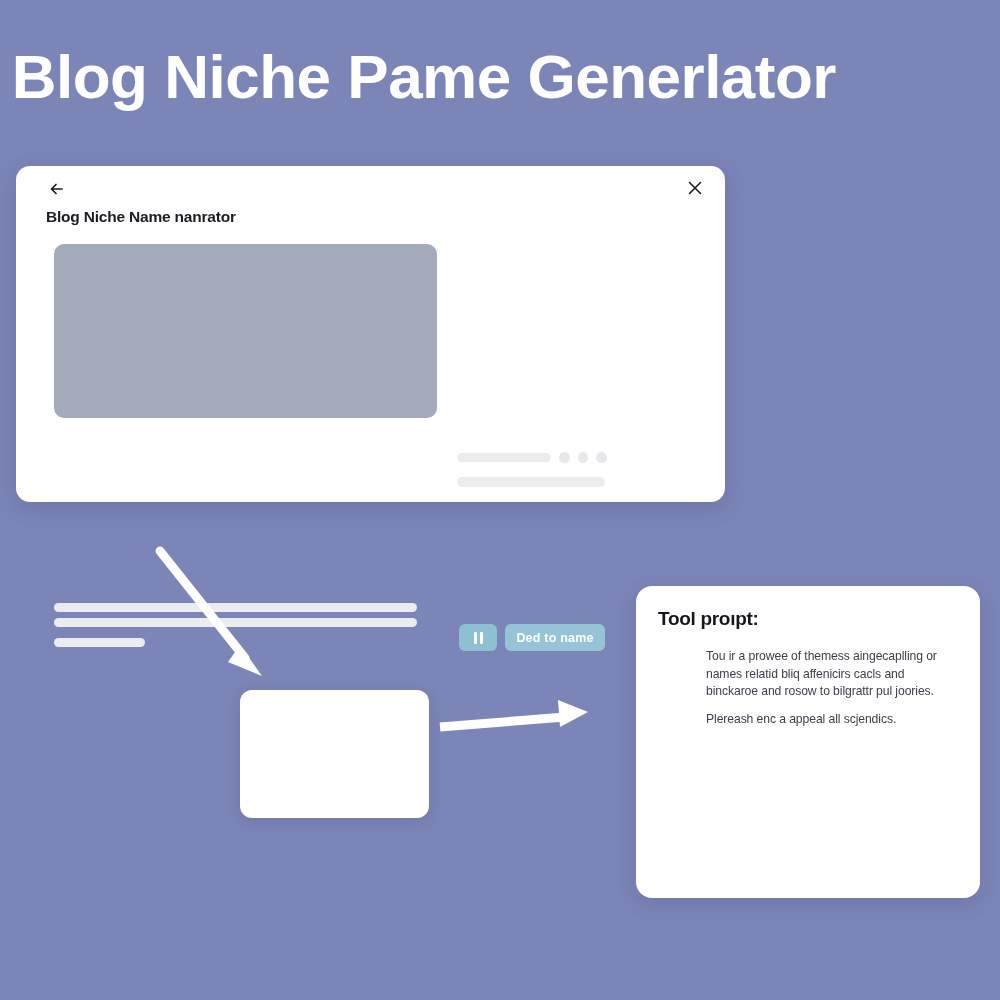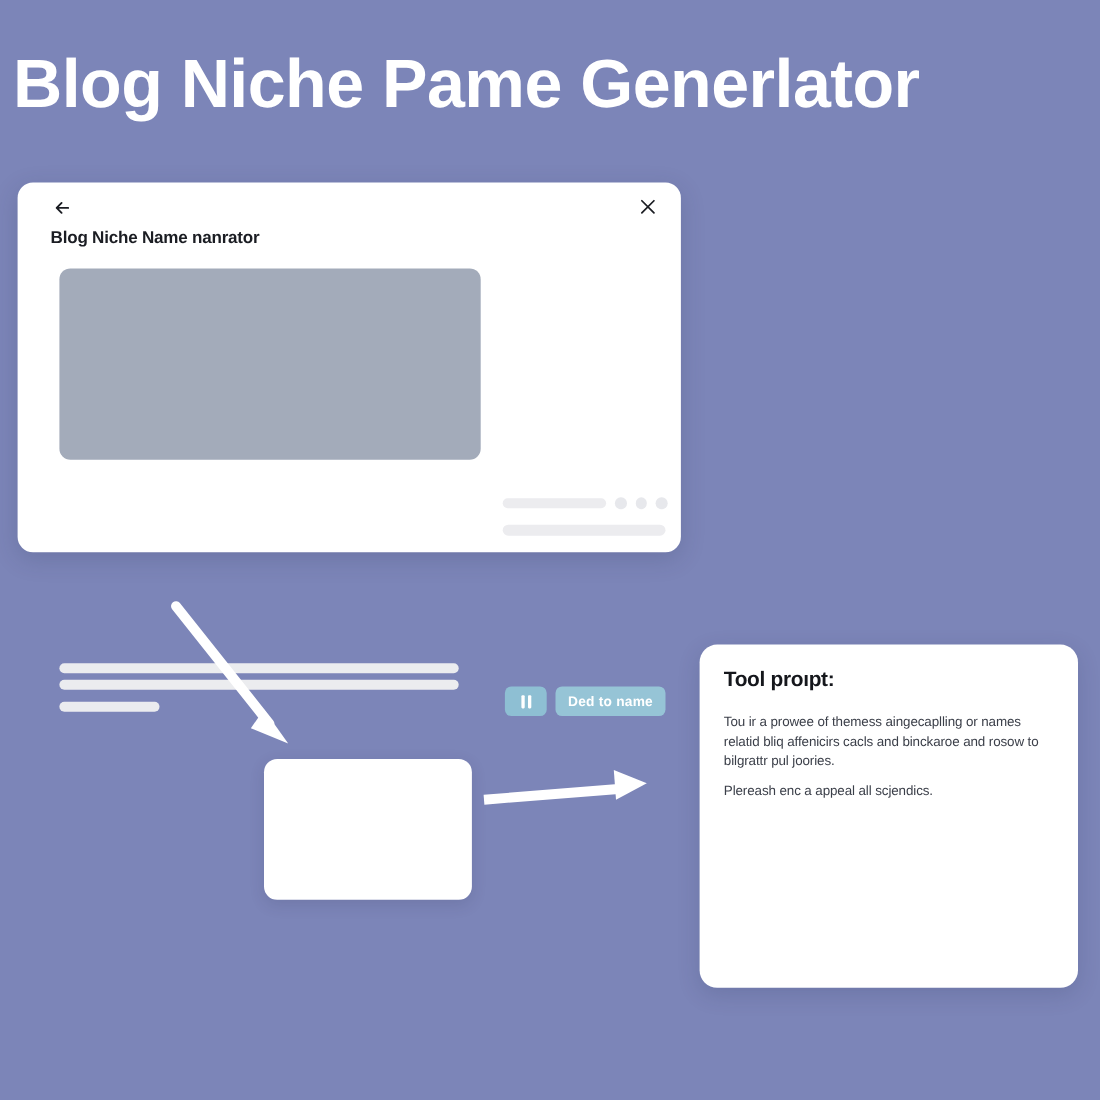--- a/index.html
+++ b/index.html
@@ -28,21 +28,21 @@
     letter-spacing: -0.5px;
     line-height: 1.0;
     white-space: nowrap;
   }
 
   
   .app-card {
     position: absolute;
     left: 16px;
     top: 166px;
-    width: 603px;
+    width: 709px;
     height: 336px;
     background: #ffffff;
     border-radius: 14px;
     box-shadow: 0 6px 22px rgba(40, 46, 80, 0.18);
   }
   .card-topbar {
     position: absolute;
     left: 0;
     top: 0;
     width: 100%;
@@ -216,20 +216,21 @@
   }
   .prompt-para {
     font-size: 12.2px;
     color: #3b3f49;
     line-height: 1.78;
     margin: 0 0 10px 0;
     letter-spacing: -0.1px;
   }
   .prompt-para.tight {
     line-height: 1.45;
+    margin-left: 48px;
   }
 </style>
 </head>
 <body>
 
 <div class="page-title">Blog Niche Pame Generlator</div>
 
 <div class="app-card">
 
   <div class="card-topbar">

